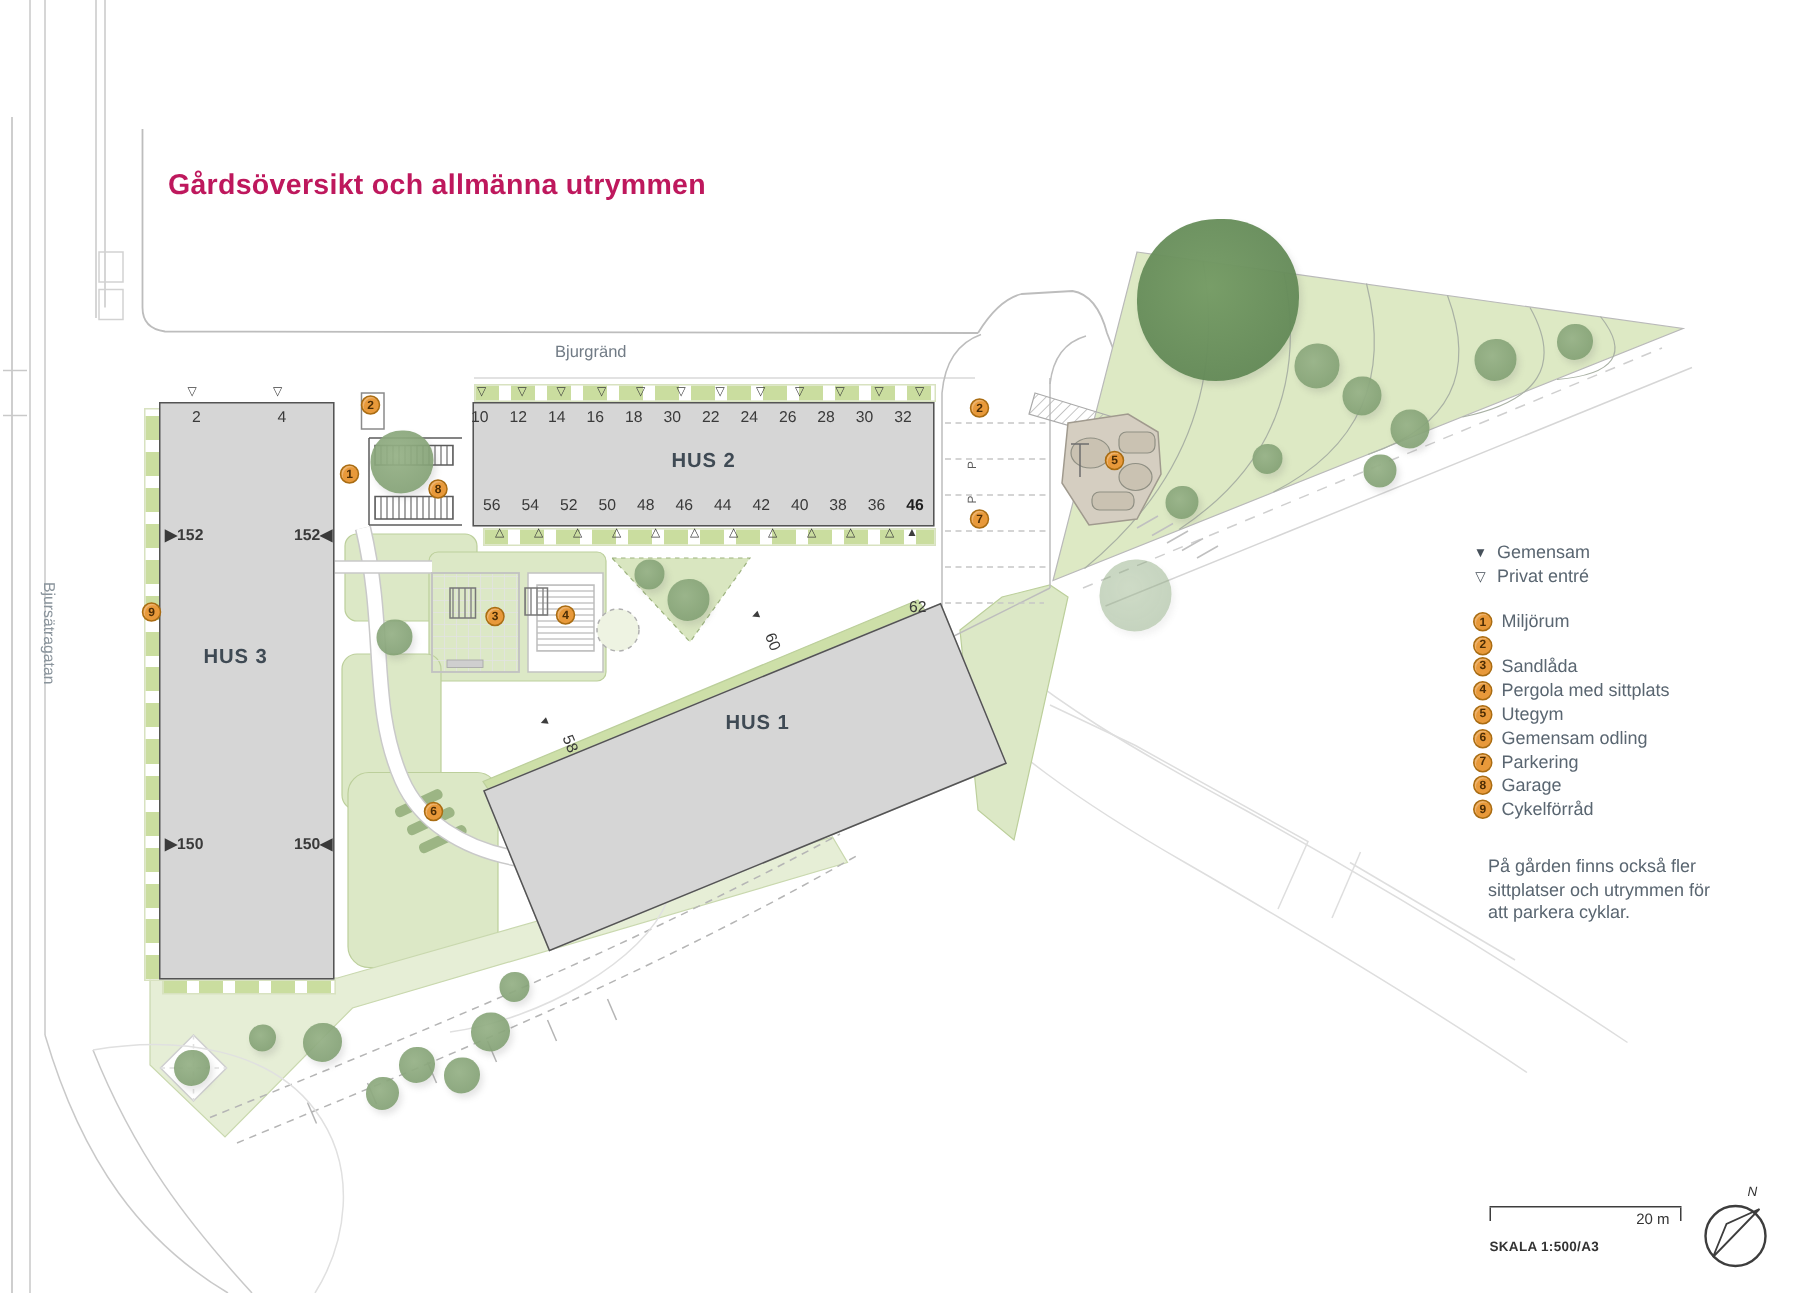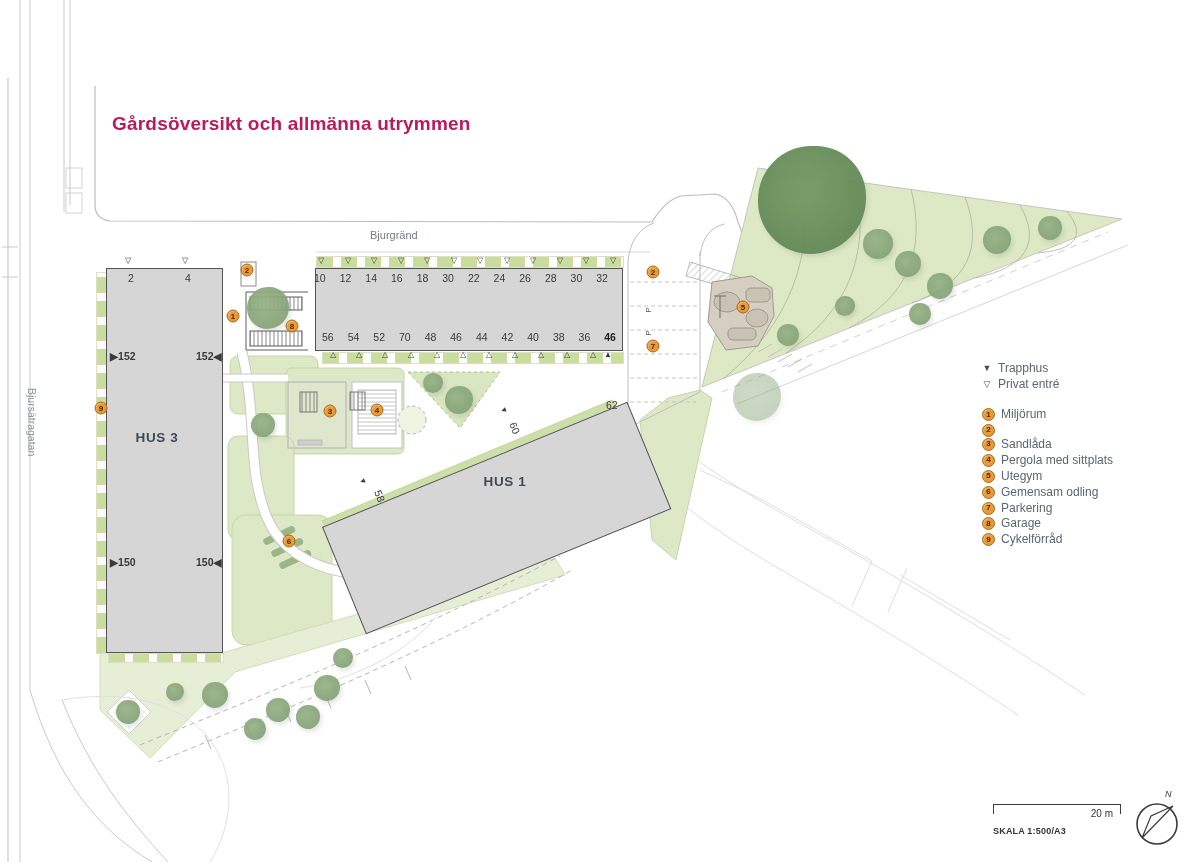--- a/index.html
+++ b/index.html
@@ -258,20 +258,21 @@
       <span class="tree" style="left: 327px; top: 688px; width: 26px; height: 26px;"></span>
       <span class="tree" style="left: 343px; top: 658px; width: 20px; height: 20px;"></span>
       <span class="tree" style="left: 255px; top: 729px; width: 22px; height: 22px;"></span>
     </div>
 
   <div class="building" id="hus3"></div>
   <div class="building" id="hus2"></div>
   <div class="building" id="hus1"></div>
 
   <div class="bldg-label" id="hus3-label">HUS 3</div>
+  <div class="bldg-label" id="hus2-label">HUS 2</div>
   <div class="bldg-label" id="hus1-label">HUS 1</div>
 
   <div class="numrow" id="hus2-top">
 
   <span>10</span>
       <span>12</span>
       <span>14</span>
       <span>16</span>
       <span>18</span>
       <span>30</span>
@@ -280,21 +281,21 @@
       <span>26</span>
       <span>28</span>
       <span>30</span>
       <span>32</span>
     </div>
   <div class="numrow" id="hus2-bottom">
 
   <span>56</span>
       <span>54</span>
       <span>52</span>
-      <span>70</span>
+      <span>50</span>
       <span>48</span>
       <span>46</span>
       <span>44</span>
       <span>42</span>
       <span>40</span>
       <span>38</span>
       <span>36</span>
       <span>46</span>
     </div>
 
@@ -372,21 +373,21 @@
   <div class="street-top-label">Bjurgränd</div>
   <div class="street-left-label">Bjursätragatan</div>
 
   <h1 class="page-title">Gårdsöversikt och allmänna utrymmen</h1>
 
   <div class="legend">
     <div class="legend-entries">
 
         <div class="legend-entry">
           <span class="tri">▼</span>
-          <span class="legend-label">Trapphus</span>
+          <span class="legend-label">Gemensam</span>
         </div>
 
         <div class="legend-entry">
           <span class="tri">▽</span>
           <span class="legend-label">Privat entré</span>
         </div>
       </div>
     <div class="legend-items">
 
         <div class="legend-item">
@@ -426,20 +427,21 @@
         <div class="legend-item">
           <span class="marker">8</span>
           <span class="legend-label">Garage</span>
         </div>
 
         <div class="legend-item">
           <span class="marker">9</span>
           <span class="legend-label">Cykelförråd</span>
         </div>
       </div>
+    <p class="legend-note">På gården finns också fler sittplatser och utrymmen för att parkera cyklar.</p>
   </div>
 
   <div class="scalebar">
     <span class="dist">20 m</span>
   </div>
   <div class="scale-text">SKALA 1:500/A3</div>
 
   <svg class="north" width="52" height="52" viewBox="0 0 52 52">
     <circle cx="23" cy="26" r="20" fill="#fff" stroke="#3d3d3d" stroke-width="1.6"></circle>
     <polygon points="8,40 39,8 17,18" fill="none" stroke="#3d3d3d" stroke-width="1.2"></polygon>

